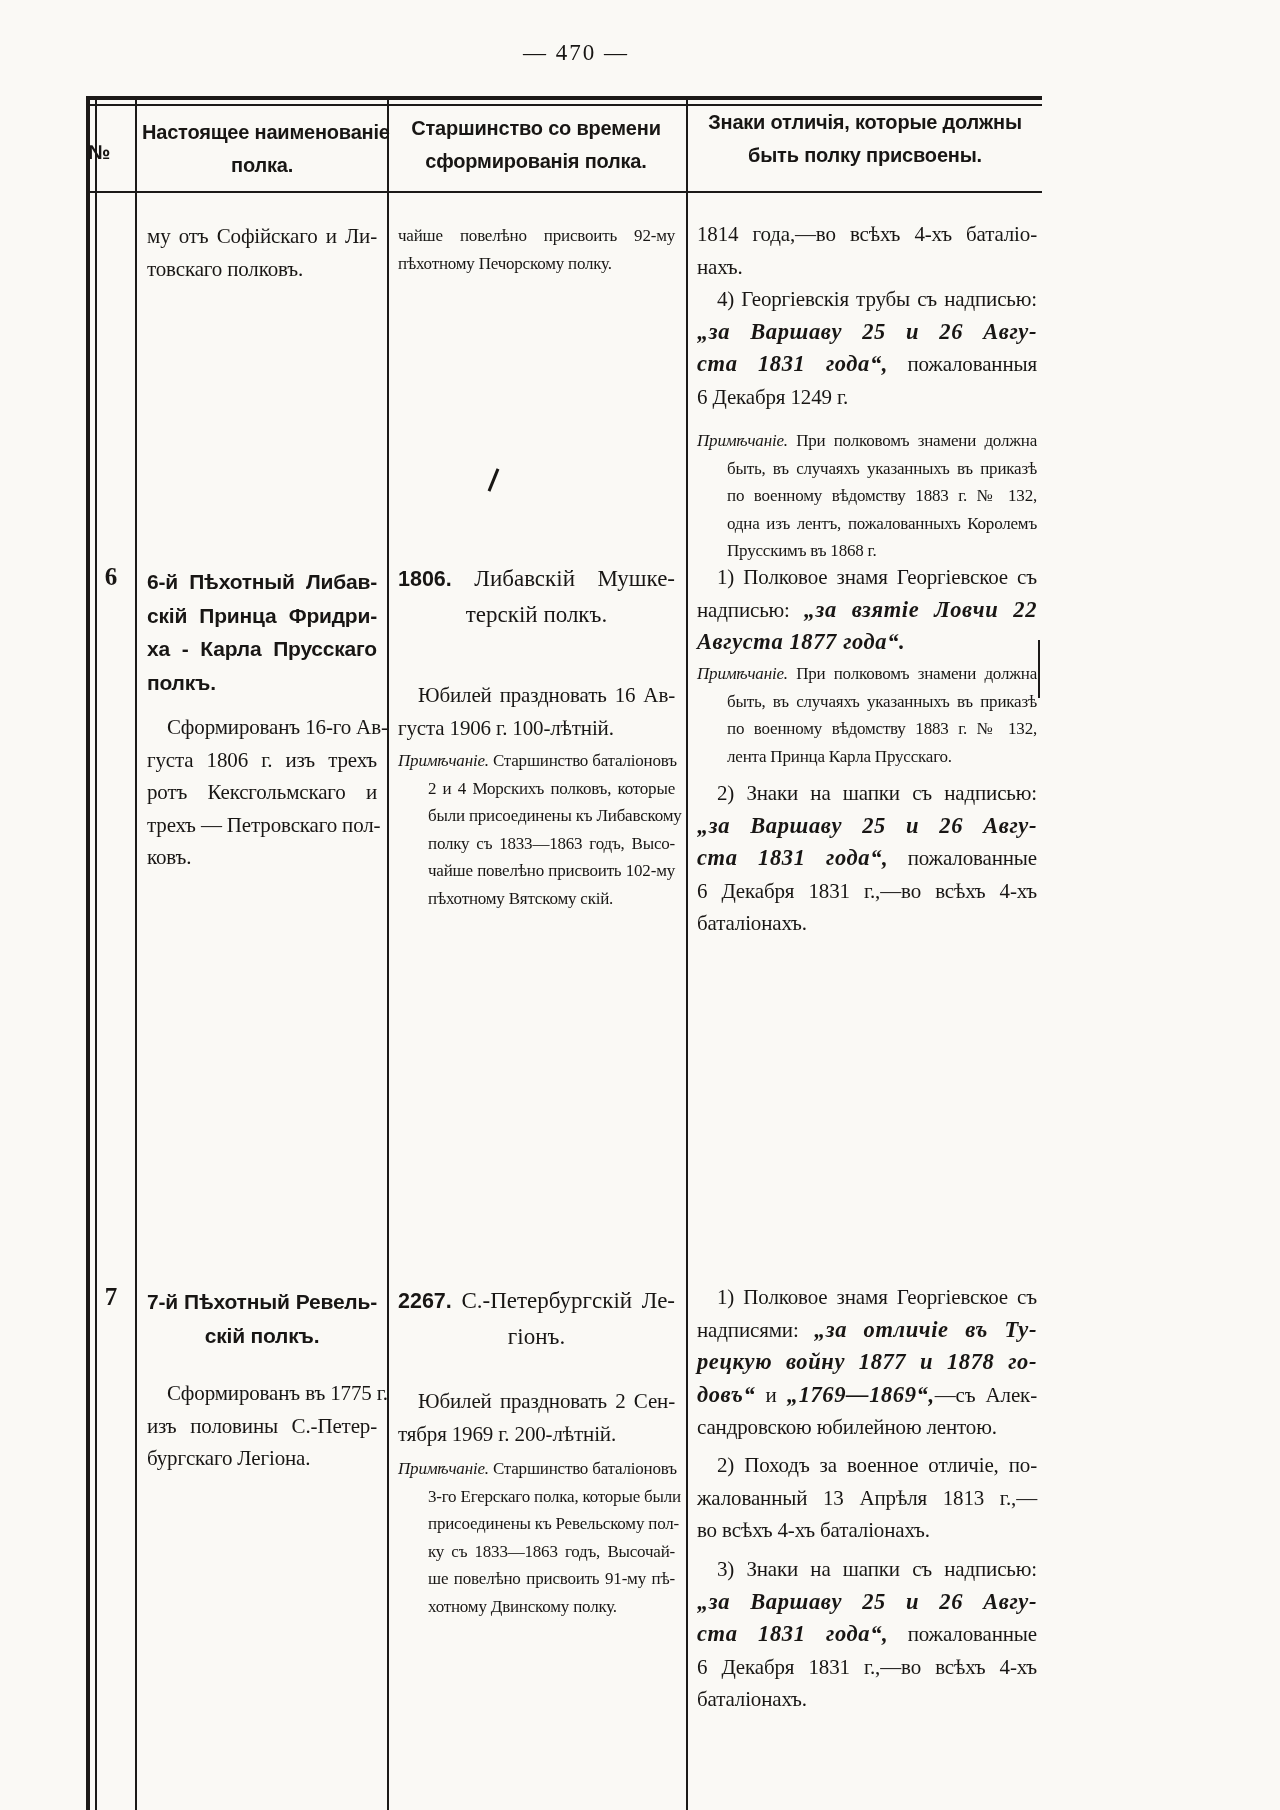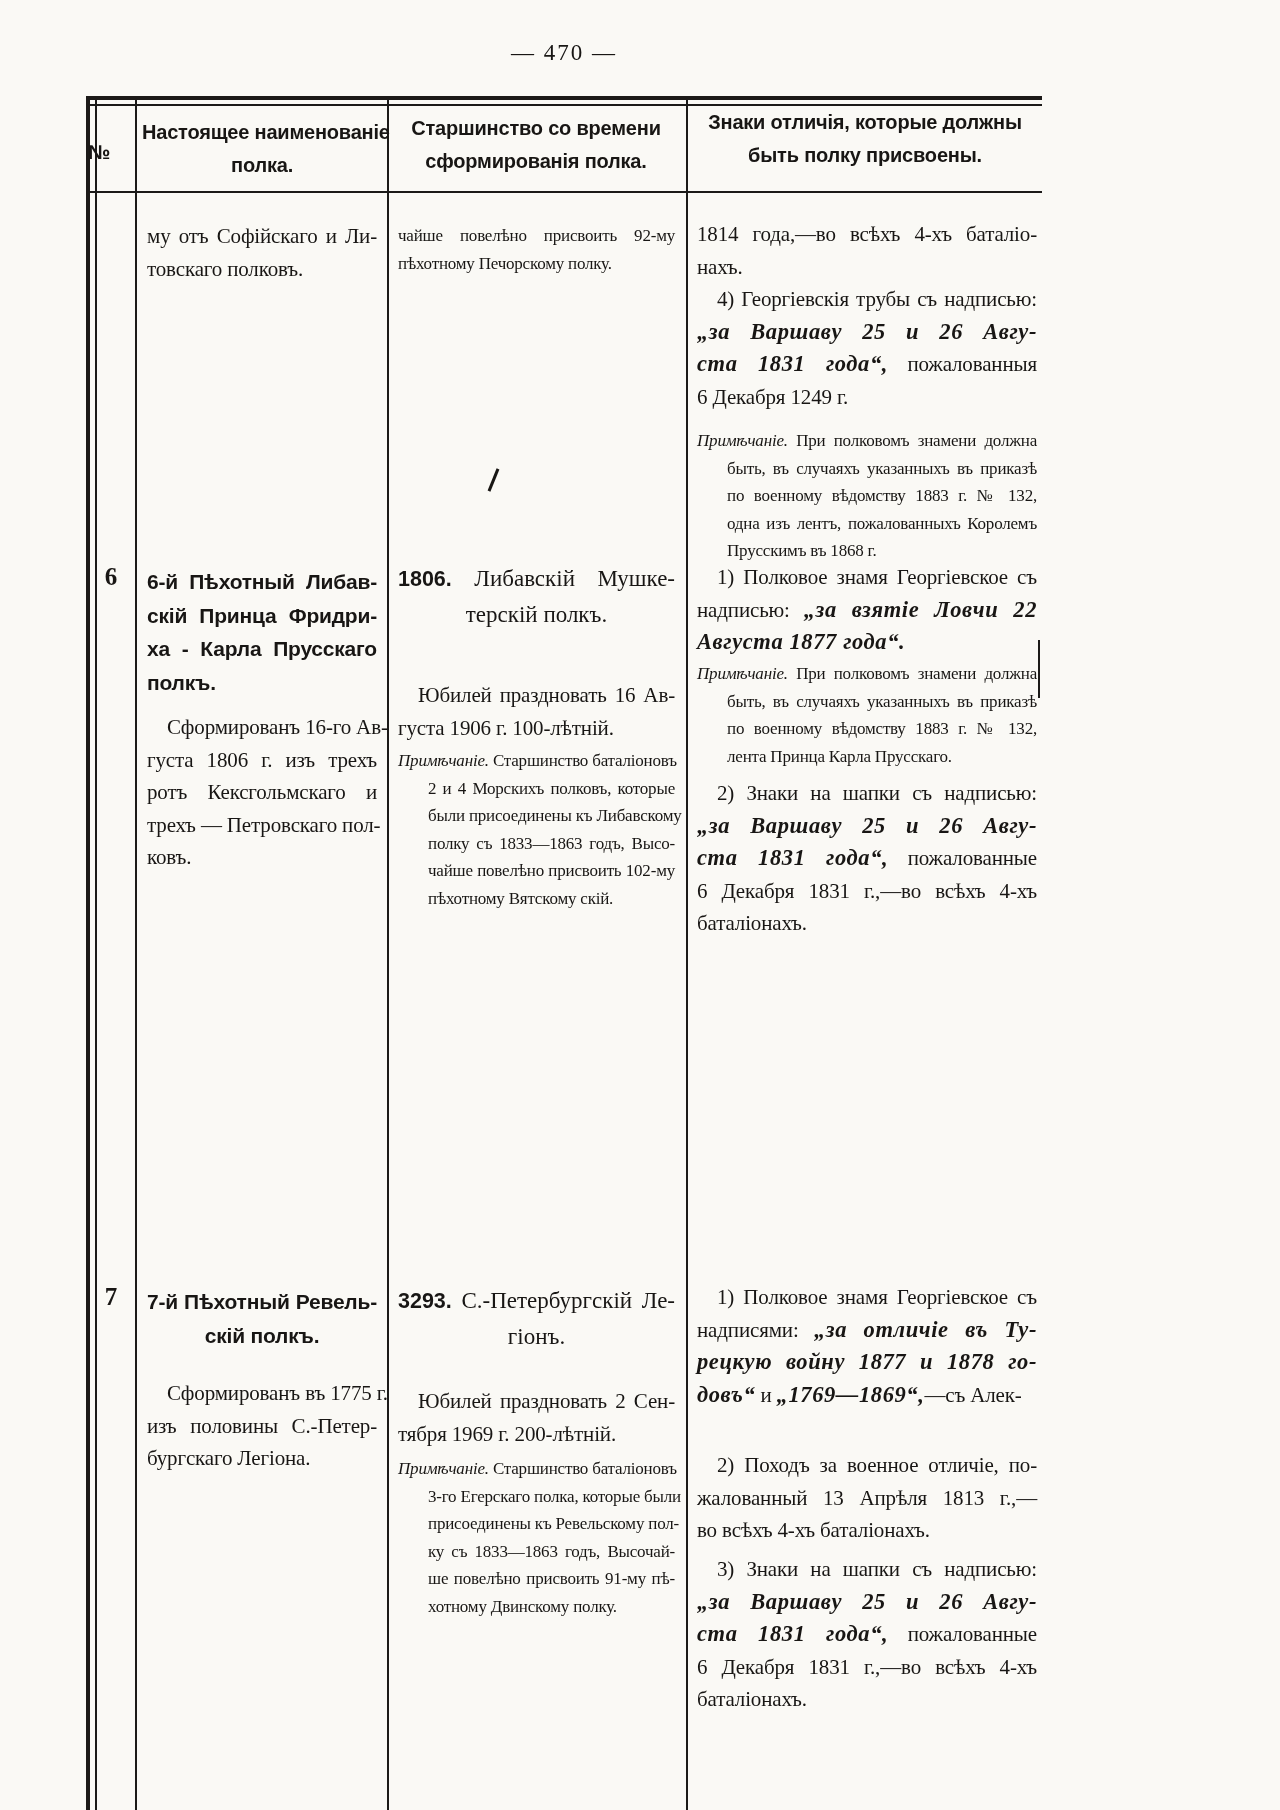--- a/index.html
+++ b/index.html
@@ -36,21 +36,21 @@
   .cell4 { left:697px; width:340px; }
   .numcell { left:88px; width:46px; }
 
   .artifact { position:absolute; background:#181614; }
 </style>
 </head>
 <body>
 
 <div class="page">
 
-  <div class="blk pagenum" style="top:40px; left:0; width:1128px;">— 470 —</div>
+  <div class="blk pagenum" style="top:40px; left:0; width:1128px;padding-left:12px;">— 470 —</div>
 
   <div class="rule" style="left:86px; top:96px; width:956px; height:4px;"></div>
   <div class="rule" style="left:86px; top:104px; width:956px; height:2px;"></div>
   <div class="rule" style="left:86px; top:96px; width:4px; height:1714px;"></div>
   <div class="rule" style="left:95px; top:96px; width:2px; height:1714px;"></div>
   <div class="rule" style="left:135px; top:98px; width:2px; height:1712px;"></div>
   <div class="rule" style="left:387px; top:98px; width:2px; height:1712px;"></div>
   <div class="rule" style="left:686px; top:98px; width:2px; height:1712px;"></div>
   <div class="rule" style="left:86px; top:191px; width:956px; height:2px;"></div>
   <div class="rule" style="left:1038px; top:640px; width:2px; height:58px;"></div>
@@ -149,40 +149,41 @@
   <div class="blk rtitle cell2 last-center" style="top:1285px;">
       <div><span>7-й Пѣхотный Ревель-</span></div>
       <div><span>скій полкъ.</span></div>
     </div>
   <div class="blk body cell2 ind last-left" style="top:1377px;">
       <div><span>Сформированъ въ 1775 г.</span></div>
       <div><span>изъ половины С.-Петер-</span></div>
       <div><span>бургскаго Легіона.</span></div>
     </div>
   <div class="blk sen-title cell3 last-center" style="top:1283px;">
-      <div><span class="b">3293.</span><span> С.-Петербургскій Ле-</span></div>
+      <div><span class="b">2267.</span><span> С.-Петербургскій Ле-</span></div>
       <div><span>гіонъ.</span></div>
     </div>
   <div class="blk body cell3 ind last-left" style="top:1385px;">
       <div><span>Юбилей праздновать 2 Сен-</span></div>
       <div><span>тября 1969 г. 200-лѣтній.</span></div>
     </div>
   <div class="blk note-t cell3 note last-left" style="top:1455px;">
       <div><span class="it">Примѣчаніе.</span><span> Старшинство баталіоновъ</span></div>
       <div><span>3-го Егерскаго полка, которые были</span></div>
       <div><span>присоединены къ Ревельскому пол-</span></div>
       <div><span>ку съ 1833—1863 годъ, Высочай-</span></div>
       <div><span>ше повелѣно присвоить 91-му пѣ-</span></div>
       <div><span>хотному Двинскому полку.</span></div>
     </div>
   <div class="blk body cell4 ind last-left" style="top:1281px;">
       <div><span>1) Полковое знамя Георгіевское съ</span></div>
       <div><span>надписями: </span><span class="q">„за отличіе въ Ту-</span></div>
       <div><span class="q">рецкую войну 1877 и 1878 го-</span></div>
       <div><span class="q">довъ“</span><span> и </span><span class="q">„1769—1869“,</span><span>—съ Алек-</span></div>
+      <div><span>сандровскою юбилейною лентою.</span></div>
     </div>
   <div class="blk body cell4 ind last-left" style="top:1449px;">
       <div><span>2) Походъ за военное отличіе, по-</span></div>
       <div><span>жалованный 13 Апрѣля 1813 г.,—</span></div>
       <div><span>во всѣхъ 4-хъ баталіонахъ.</span></div>
     </div>
   <div class="blk body cell4 ind last-left" style="top:1553px;">
       <div><span>3) Знаки на шапки съ надписью:</span></div>
       <div><span class="q">„за Варшаву 25 и 26 Авгу-</span></div>
       <div><span class="q">ста 1831 года“,</span><span> пожалованные</span></div>

